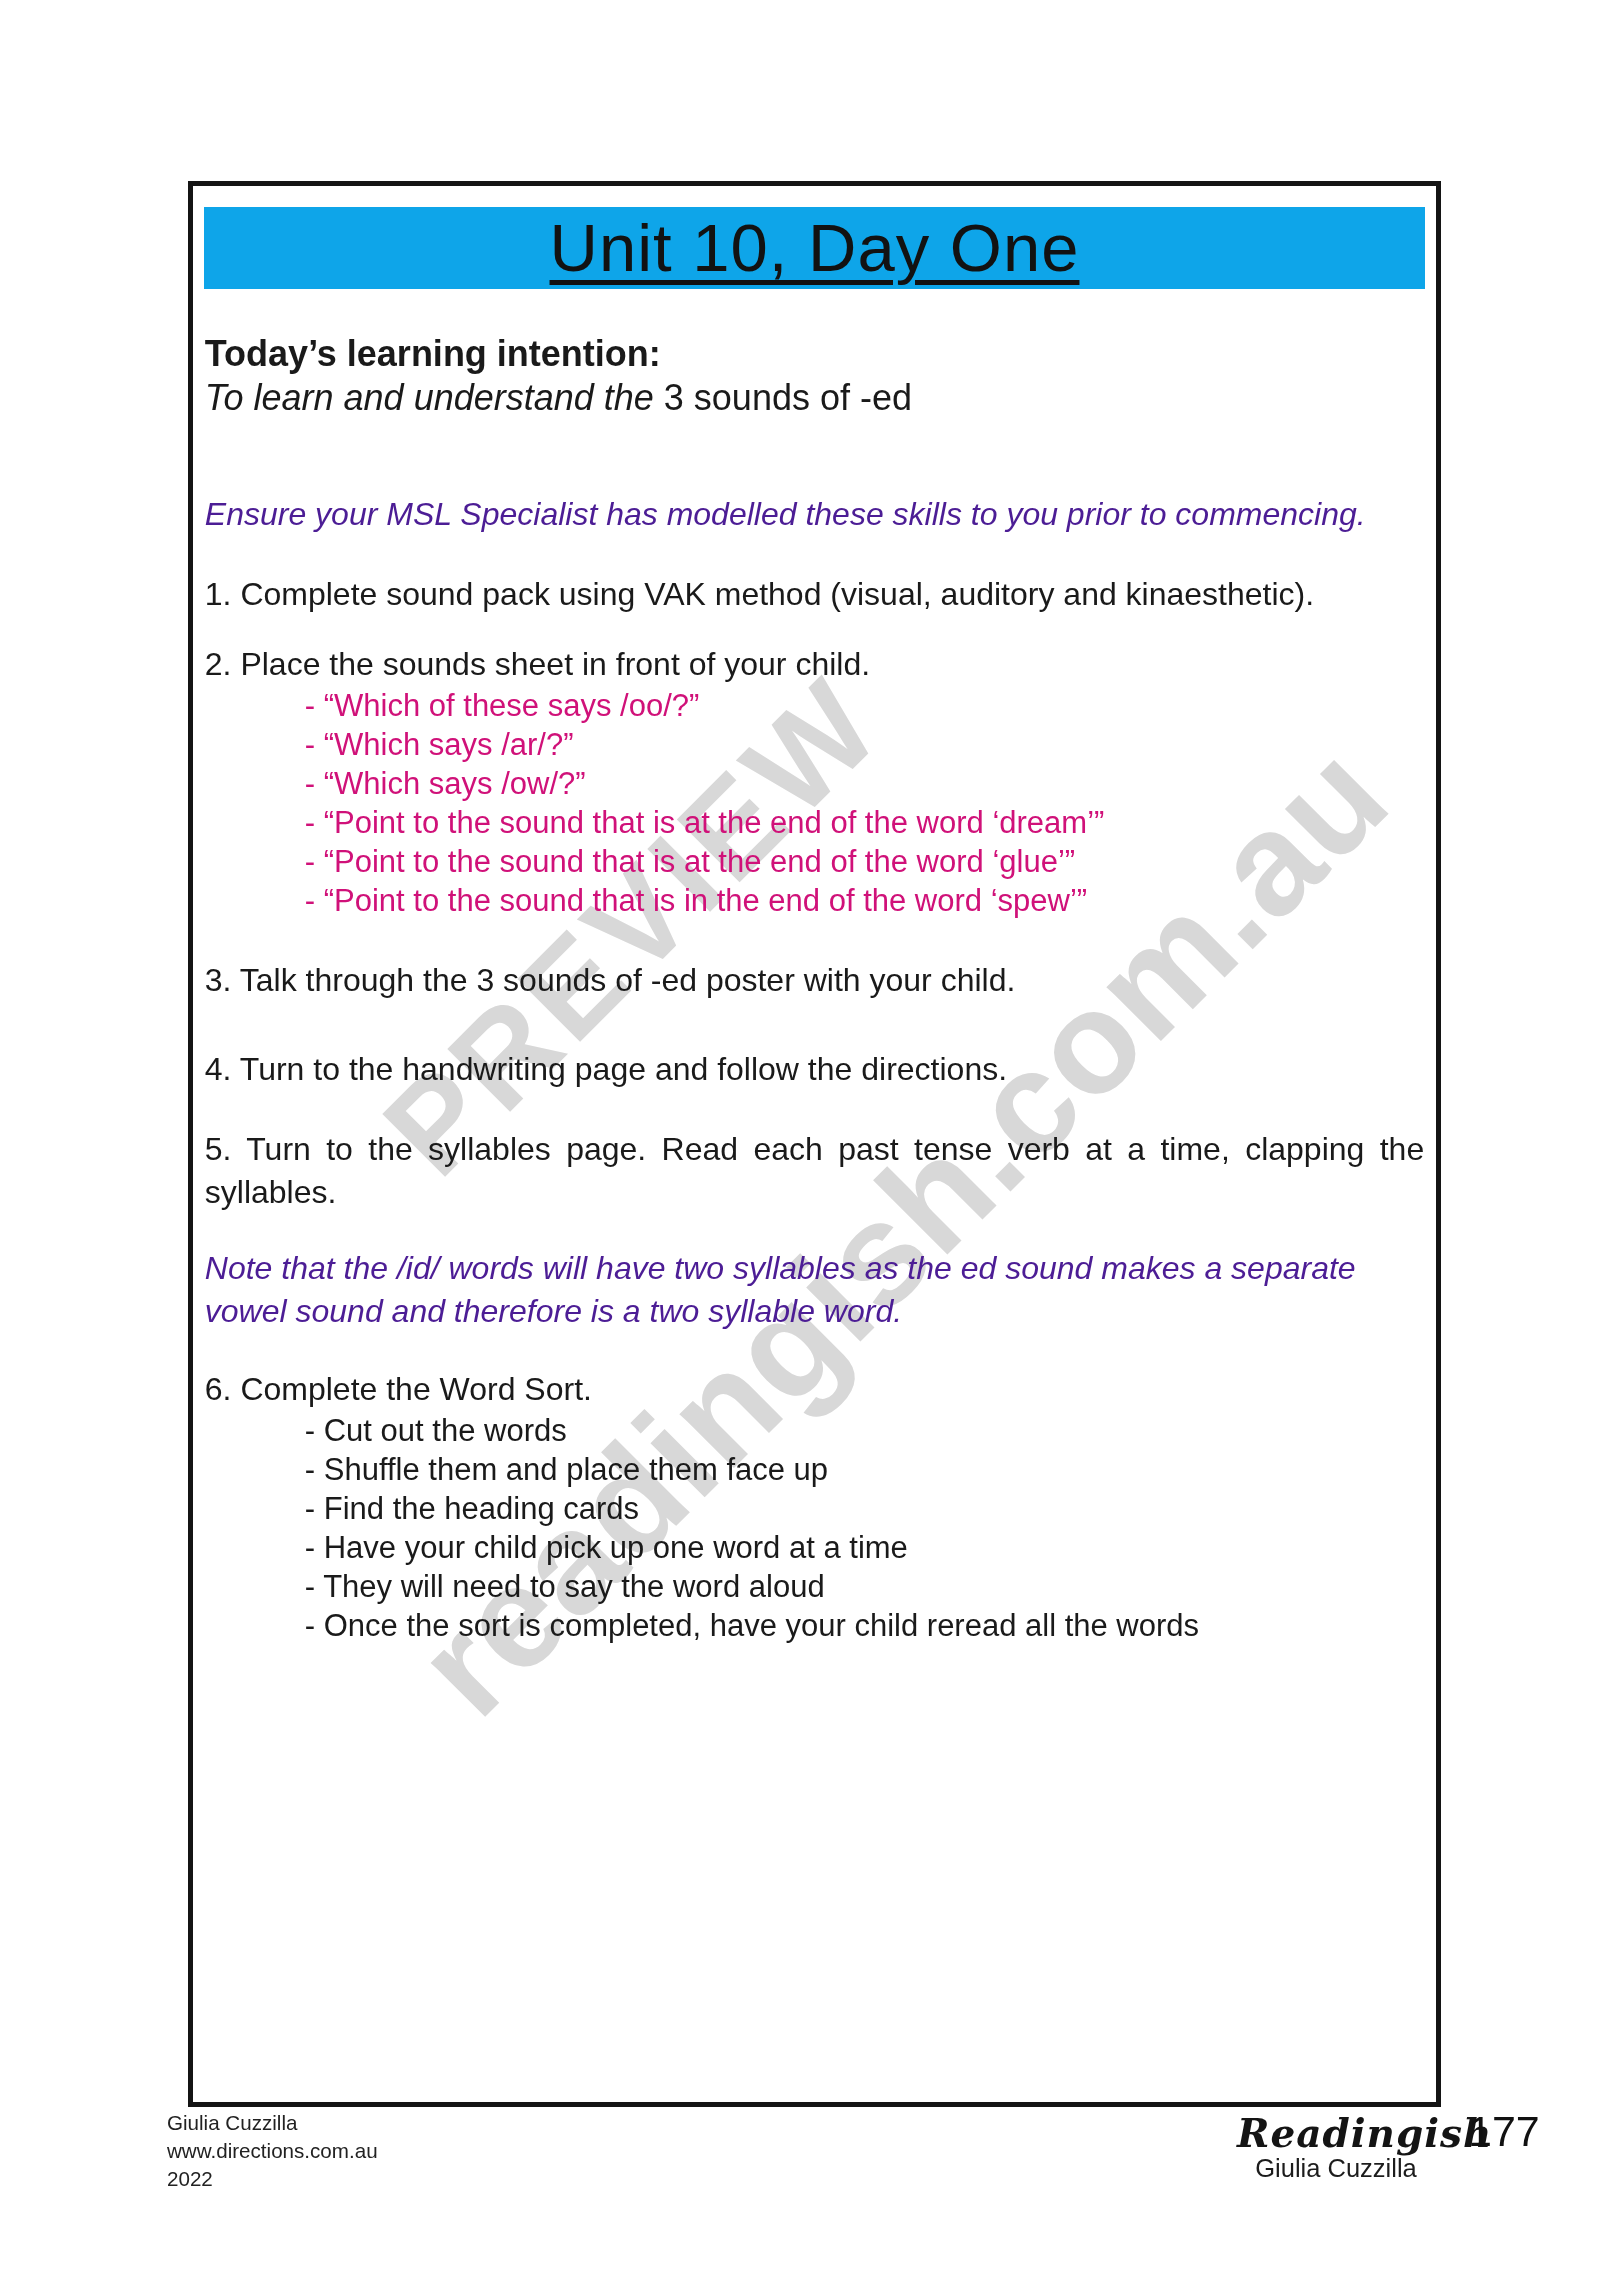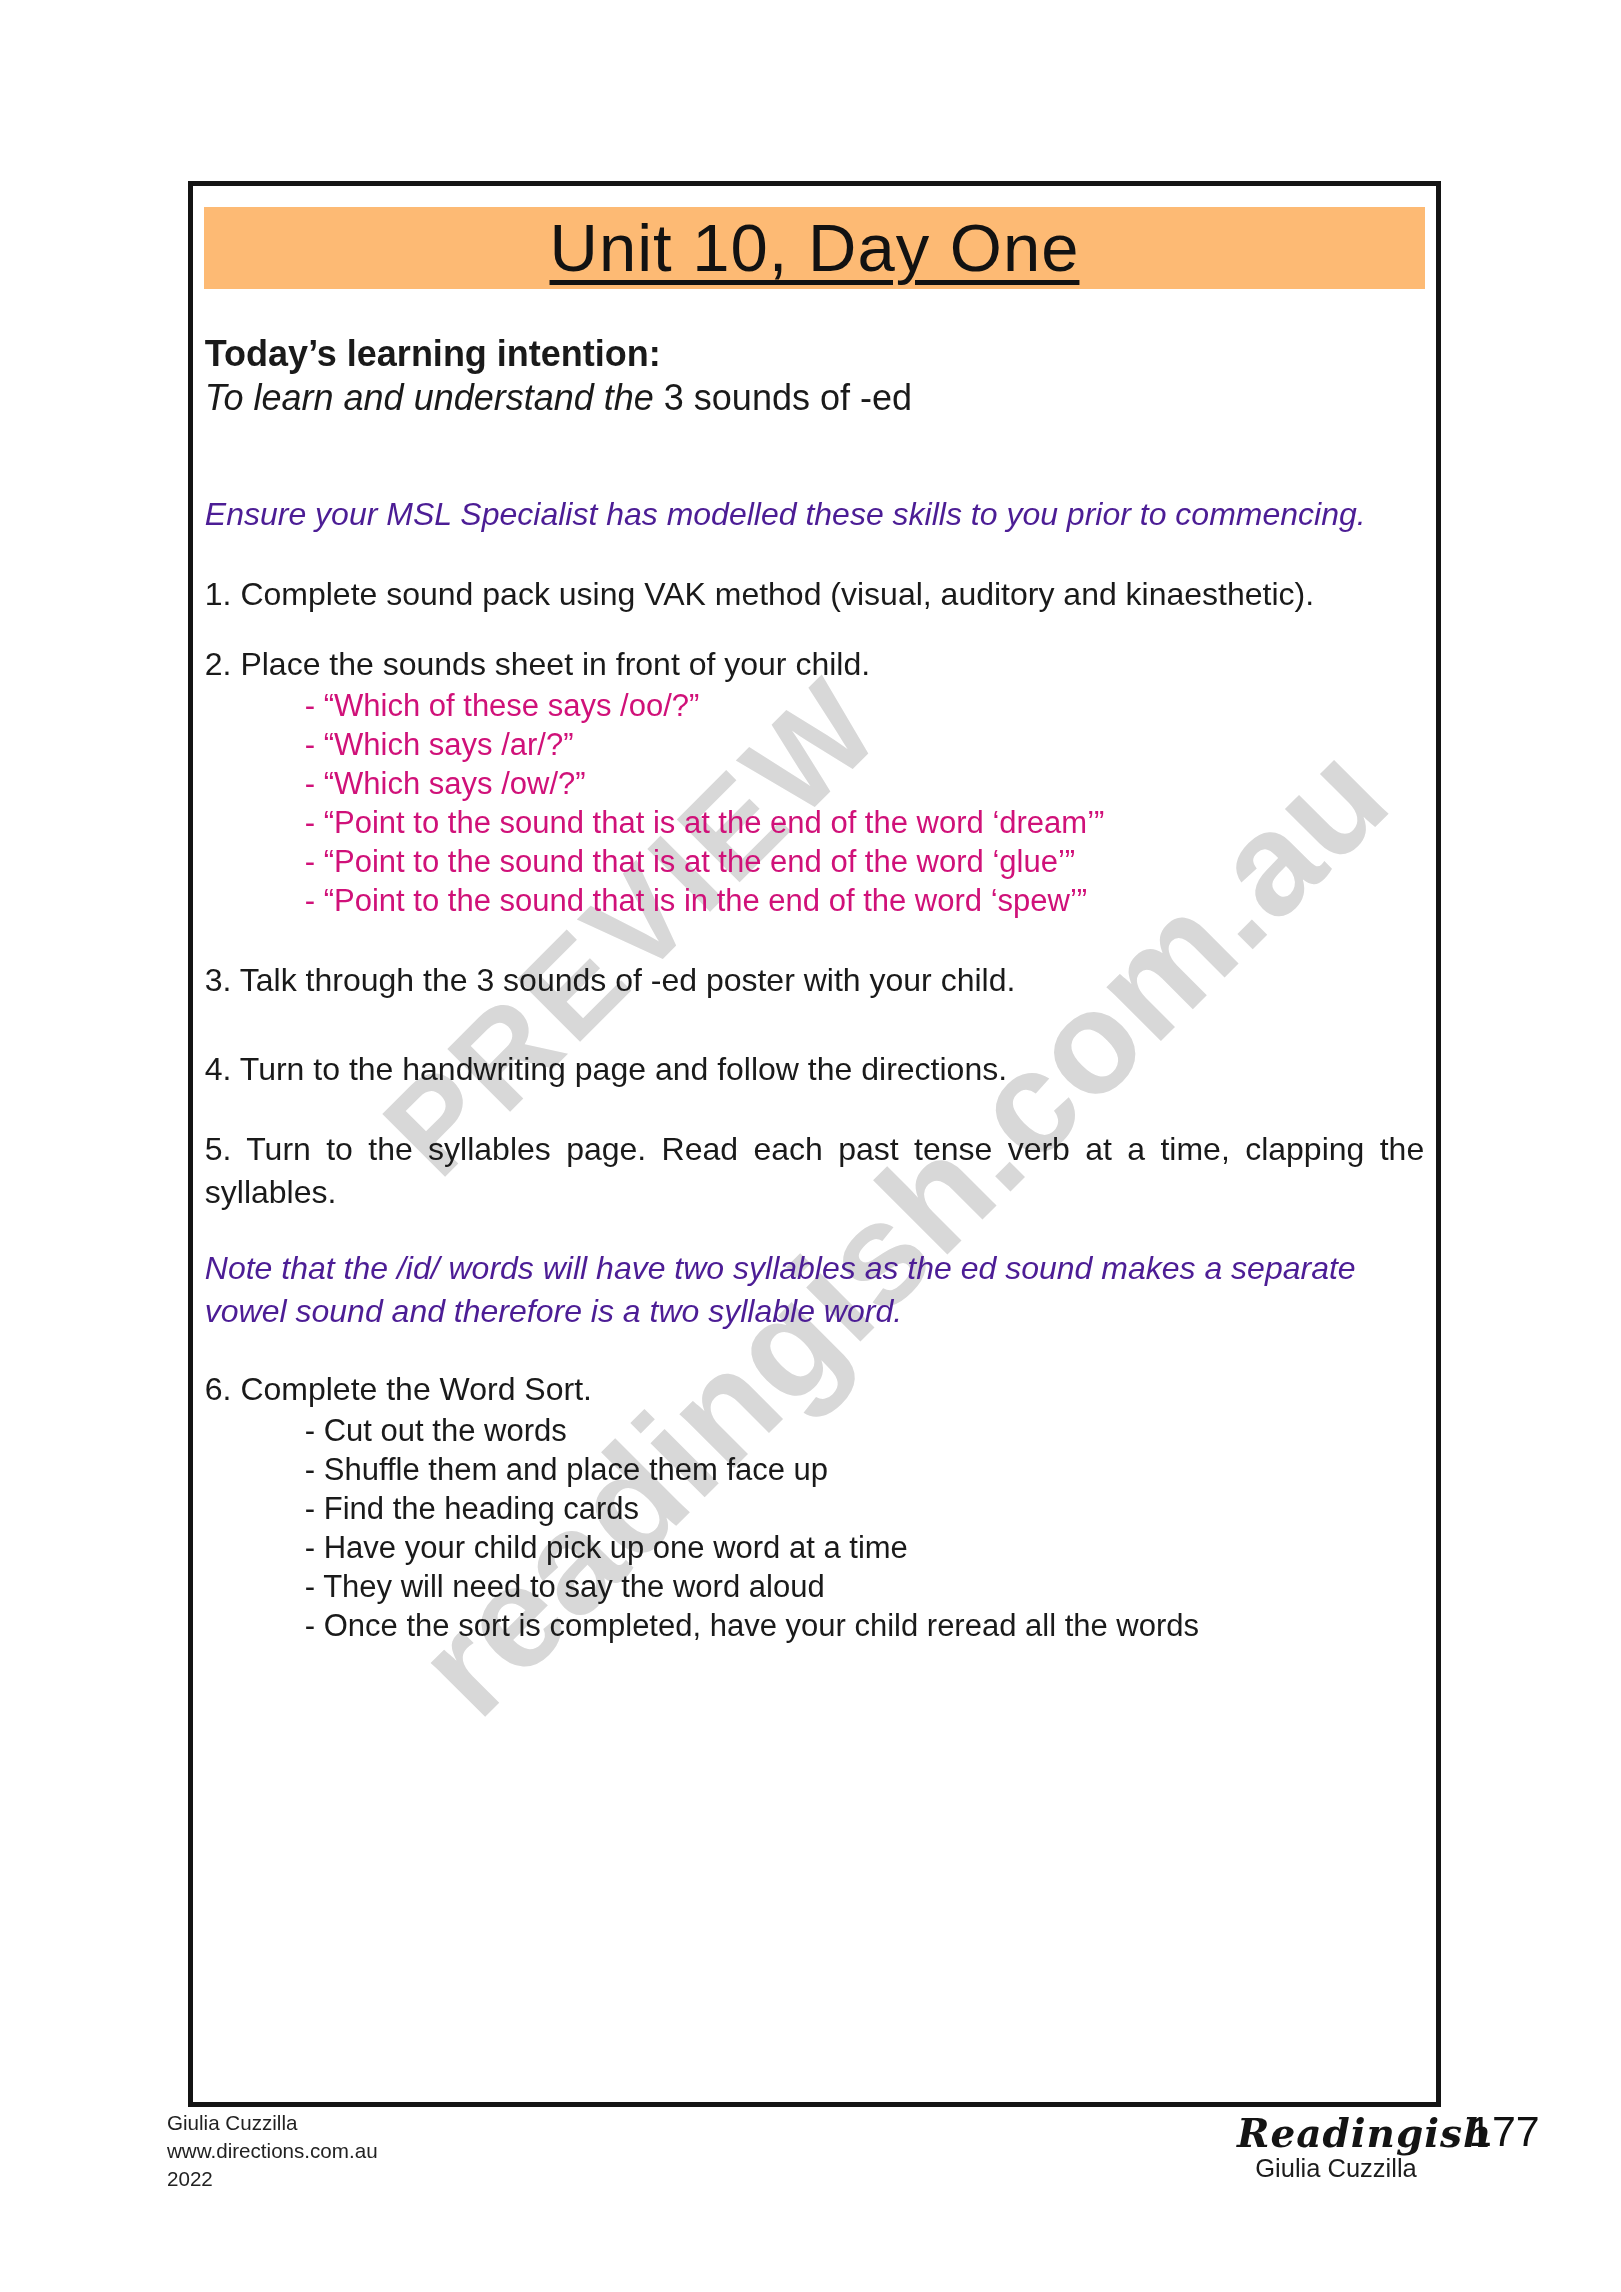--- a/index.html
+++ b/index.html
@@ -16,21 +16,21 @@
   }
   .wm-preview{left:632px;top:926px;font-size:129px;letter-spacing:5.9px;}
   .wm-site{left:902px;top:1230px;font-size:145px;letter-spacing:1px;}
   
   .sheet{
     position:absolute;left:188px;top:181px;width:1253px;height:1926px;
     box-sizing:border-box;border:5.9px solid #141414;background:transparent;
     padding:20.6px 10.8px 0 10.8px;z-index:1;
   }
   .banner{
-    height:82px;background:#fdba74;
+    height:82px;background:#0ea5e9;
     display:flex;align-items:center;justify-content:center;
   }
   .banner-title{
     font-size:67px;font-weight:500;color:#121212;letter-spacing:1px;
     text-decoration:underline;text-decoration-thickness:4.9px;text-underline-offset:8.8px;
   }
   .content{padding:0 1px;}
   .h-intent{margin:43px 0 0 0;font-size:36px;line-height:44px;font-weight:700;}
   .p-intent{margin:0;font-size:36px;line-height:44px;}
   .it{font-style:italic;}

